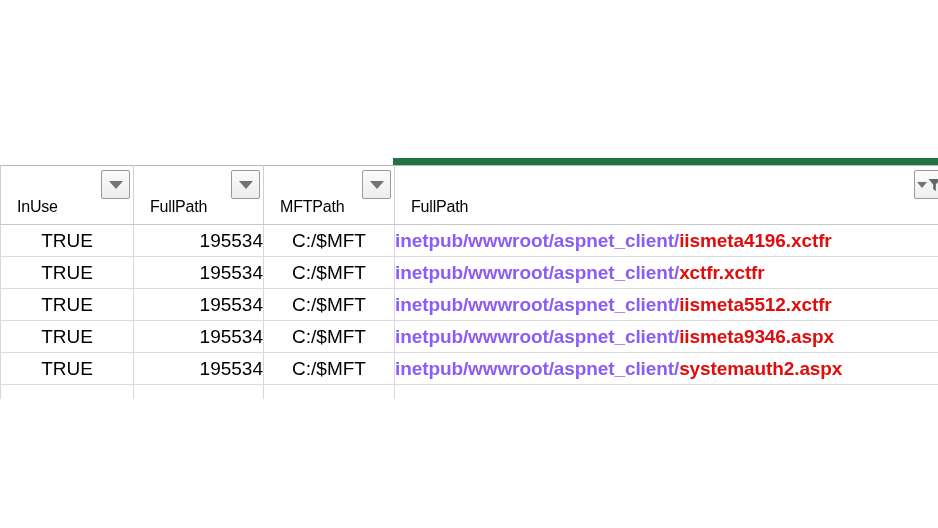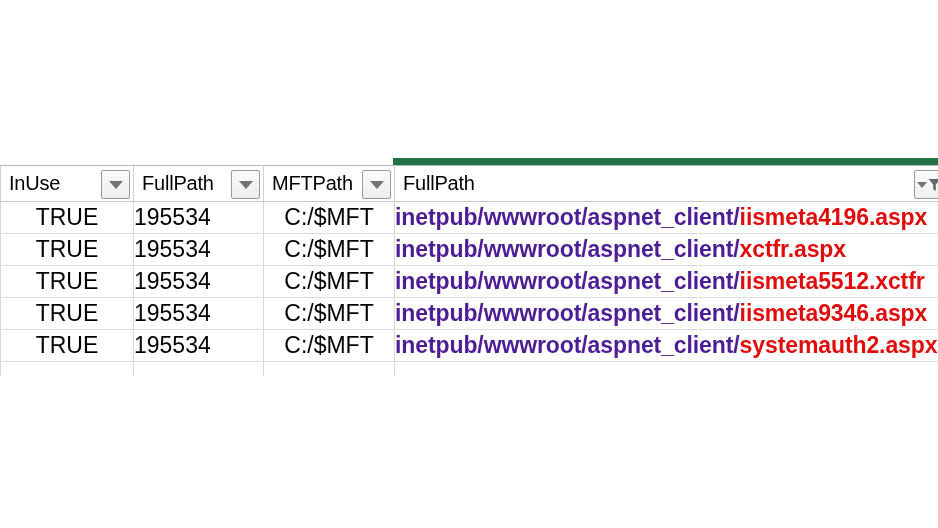--- a/index.html
+++ b/index.html
@@ -67,24 +67,25 @@
     font-size: 20px;
     color: #000000;
     background: #ffffff;
     border-top: 1px solid #b8b8b8;
     border-bottom: 1px solid #c8c8c8;
     overflow: hidden;
     white-space: nowrap;
   }
   th .hdr-label {
     display: block;
-    padding-left: 8px;
+    padding-left: 16px;
     line-height: 35px;
-    font-size: 20px;
+    font-size: 16px;
     letter-spacing: -0.2px;
+    margin-top: 23px;
   }
 
   
   .filter-btn {
     position: absolute;
     right: 3px;
     top: 4px;
     width: 27px;
     height: 27px;
     background: linear-gradient(#fbfbfb, #ededed);
@@ -110,48 +111,48 @@
     border-left-width: 5px;
     border-right-width: 5px;
     border-top-width: 6px;
     margin-right: 1px;
   }
   .filter-btn.funnel svg { display: block; }
 
   
   tr.data-row td {
     height: 32px;
-    font-size: 23px;
+    font-size: 19px;
     color: #000000;
     border-left: 1px solid #d8d8d8;
     border-right: 1px solid #d8d8d8;
     border-top: 1px solid #dcdcdc;
     border-bottom: 1px solid #dcdcdc;
     overflow: hidden;
     white-space: nowrap;
   }
   td.cell-inuse {
     text-align: center;
   }
   td.cell-parent {
-    text-align: left;
+    text-align: right;
     padding-right: 4px;
   }
   td.cell-mftpath {
     text-align: center;
     padding-left: 5px;
   }
   td.cell-full {
     text-align: left;
     padding-left: 7px;
     font-weight: bold;
     font-size: 19px;
     letter-spacing: -0.1px;
   }
-  td.cell-full .path-dir { color: #4c1d95; }
+  td.cell-full .path-dir { color: #8b5cf6; }
   td.cell-full .path-file { color: #e00d0d; }
 
   
   tr.partial-row td {
     height: 14px;
     border-left: 1px solid #d8d8d8;
     border-right: 1px solid #d8d8d8;
     border-top: 1px solid #dcdcdc;
     border-bottom: none;
   }
@@ -204,28 +205,28 @@
           </span>
         </th>
       </tr>
     </thead>
 
     <tbody>
       <tr class="data-row">
         <td class="cell-inuse">TRUE</td>
         <td class="cell-parent">195534</td>
         <td class="cell-mftpath">C:/$MFT</td>
-        <td class="cell-full"><span class="path-dir">inetpub/wwwroot/aspnet_client/</span><span class="path-file">iismeta4196.aspx</span></td>
-      </tr>
-
-      <tr class="data-row">
-        <td class="cell-inuse">TRUE</td>
-        <td class="cell-parent">195534</td>
-        <td class="cell-mftpath">C:/$MFT</td>
-        <td class="cell-full"><span class="path-dir">inetpub/wwwroot/aspnet_client/</span><span class="path-file">xctfr.aspx</span></td>
+        <td class="cell-full"><span class="path-dir">inetpub/wwwroot/aspnet_client/</span><span class="path-file">iismeta4196.xctfr</span></td>
+      </tr>
+
+      <tr class="data-row">
+        <td class="cell-inuse">TRUE</td>
+        <td class="cell-parent">195534</td>
+        <td class="cell-mftpath">C:/$MFT</td>
+        <td class="cell-full"><span class="path-dir">inetpub/wwwroot/aspnet_client/</span><span class="path-file">xctfr.xctfr</span></td>
       </tr>
 
       <tr class="data-row">
         <td class="cell-inuse">TRUE</td>
         <td class="cell-parent">195534</td>
         <td class="cell-mftpath">C:/$MFT</td>
         <td class="cell-full"><span class="path-dir">inetpub/wwwroot/aspnet_client/</span><span class="path-file">iismeta5512.xctfr</span></td>
       </tr>
 
       <tr class="data-row">

